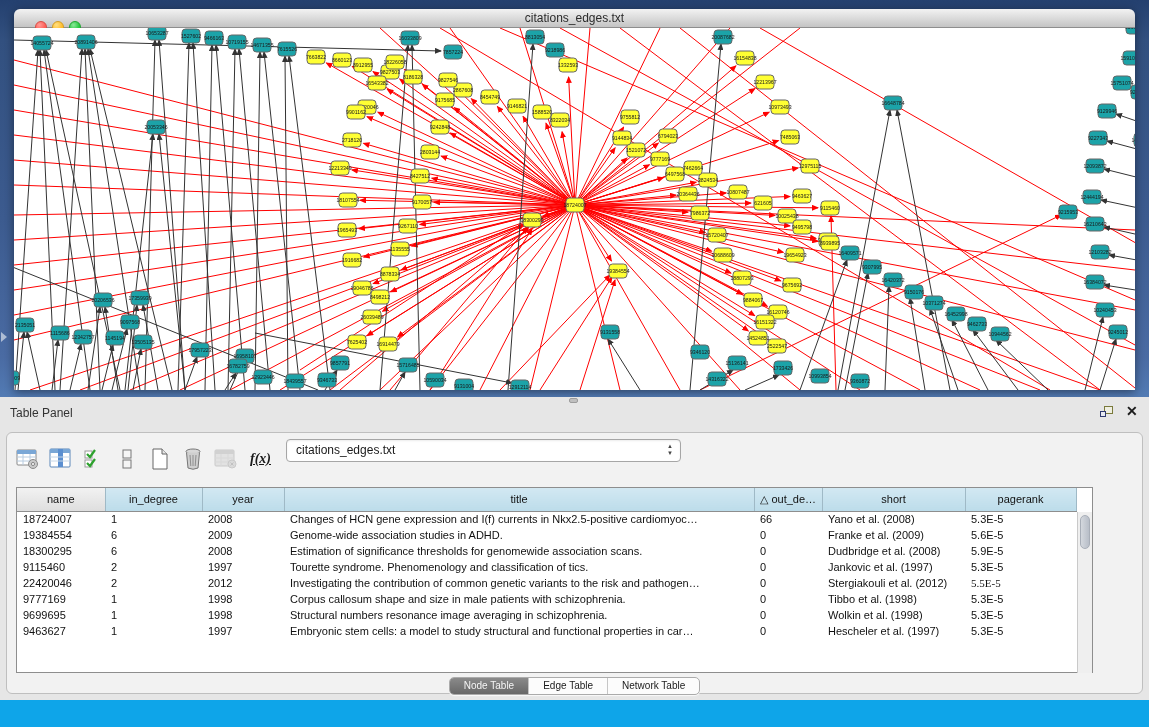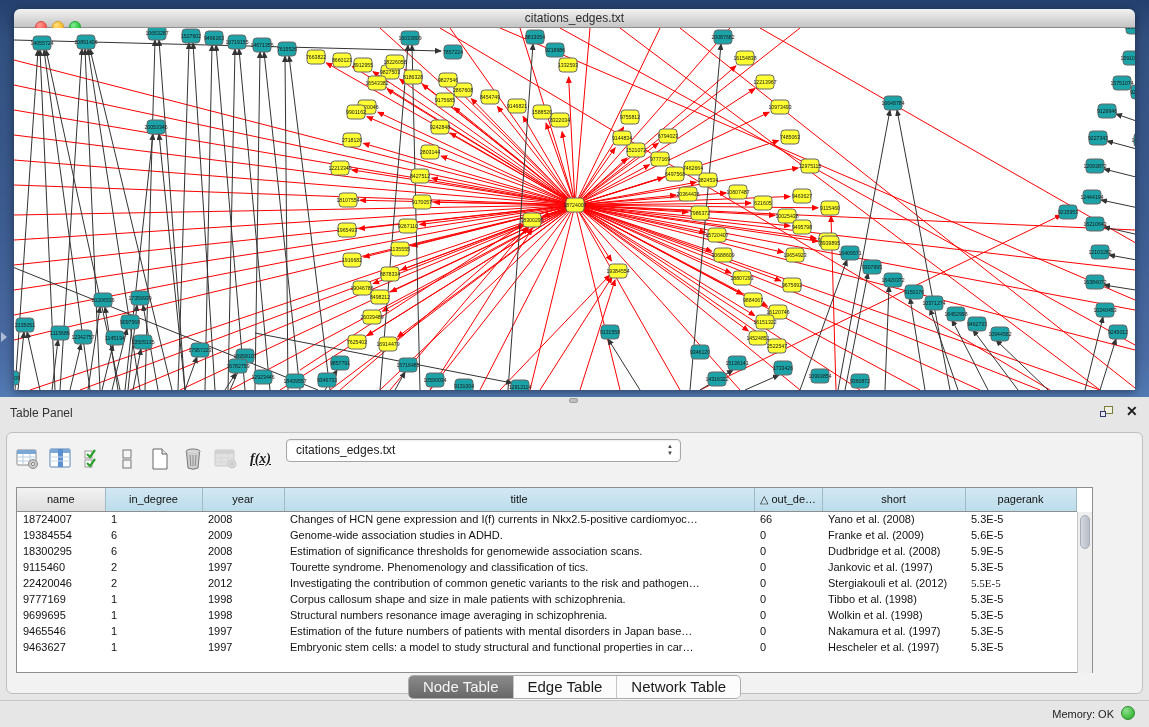--- a/index.html
+++ b/index.html
@@ -57,21 +57,21 @@
   table.grid td { height:16px; color:#111; white-space:nowrap; overflow:hidden; padding:0 2px 0 6px; }
   table.grid td.c-short { }
   .vscroll { position:absolute; right:0; top:24px; width:15px; height:161px; background:#EFEFEF; border-left:1px solid #C9C9C9; }
   .vthumb { position:absolute; left:2px; top:3px; width:10px; height:34px; border-radius:5px;
     background:linear-gradient(90deg,#D4D8DE,#B8BEC8); border:1px solid #A8AEB8; }
 
   
   .tabsrow { position:absolute; left:0; top:242px; width:100%; text-align:center; }
   .tabgroup { display:inline-flex; border:1px solid #ABABAB; border-radius:5px; overflow:hidden; background:#FCFCFC;
     box-shadow:0 1px 1px rgba(255,255,255,.8); }
-  .tab { padding:2px 14px 3px; font-size:15px; color:#1A1A1A; border-right:1px solid #C6C6C6; }
+  .tab { padding:2px 14px 3px; font-size:10px; color:#1A1A1A; border-right:1px solid #C6C6C6; }
   .tab:last-child { border-right:none; }
   .tab.active { background:linear-gradient(180deg,#8A8A8A,#686868); color:#F5F5F5; }
 
   
   .statusbar { position:absolute; left:0; top:700px; width:1149px; height:27px; background:#E6E6E6; border-top:1px solid #C6C6C6; }
   .memlabel { position:absolute; right:35px; top:7px; font-size:11px; color:#222; }
   .memdot { position:absolute; right:14px; top:5px; width:14px; height:14px; border-radius:50%;
     background:radial-gradient(circle at 35% 30%,#8FE08F,#3DBB3D 70%); border:1px solid #2E8B2E; }
 
   
@@ -990,29 +990,20 @@
               <tr>
                 <td style="width: 88px;">9699695</td>
                 <td style="width: 97px;">1</td>
                 <td style="width: 82px;">1998</td>
                 <td style="width: 470px;">Structural numbers resonance image averaging in schizophrenia.</td>
                 <td style="width: 68px;">0</td>
                 <td class="c-short" style="width: 143px;">Wolkin et al. (1998)</td>
                 <td style="width: 111px;">5.3E-5</td>
               </tr>
               <tr>
-                <td style="width: 88px;">9465546</td>
-                <td style="width: 97px;">1</td>
-                <td style="width: 82px;">1997</td>
-                <td style="width: 470px;">Estimation of the future numbers of patients with mental disorders in Japan base…</td>
-                <td style="width: 68px;">0</td>
-                <td class="c-short" style="width: 143px;">Nakamura et al. (1997)</td>
-                <td style="width: 111px;">5.3E-5</td>
-              </tr>
-              <tr>
                 <td style="width: 88px;">9463627</td>
                 <td style="width: 97px;">1</td>
                 <td style="width: 82px;">1997</td>
                 <td style="width: 470px;">Embryonic stem cells: a model to study structural and functional properties in car…</td>
                 <td style="width: 68px;">0</td>
                 <td class="c-short" style="width: 143px;">Hescheler et al. (1997)</td>
                 <td style="width: 111px;">5.3E-5</td>
               </tr>
             </tbody>
         </table>
@@ -1024,18 +1015,14 @@
       <div class="tabsrow">
         <span class="tabgroup" id="tab-group">
             <span class="tab active">Node Table</span>
             <span class="tab">Edge Table</span>
             <span class="tab">Network Table</span>
           </span>
       </div>
     </div>
   </div>
 
-  <div class="statusbar">
-    <span class="memlabel">Memory: OK</span>
-    <span class="memdot"></span>
-  </div>
 
 </div>
 
 </body></html>

